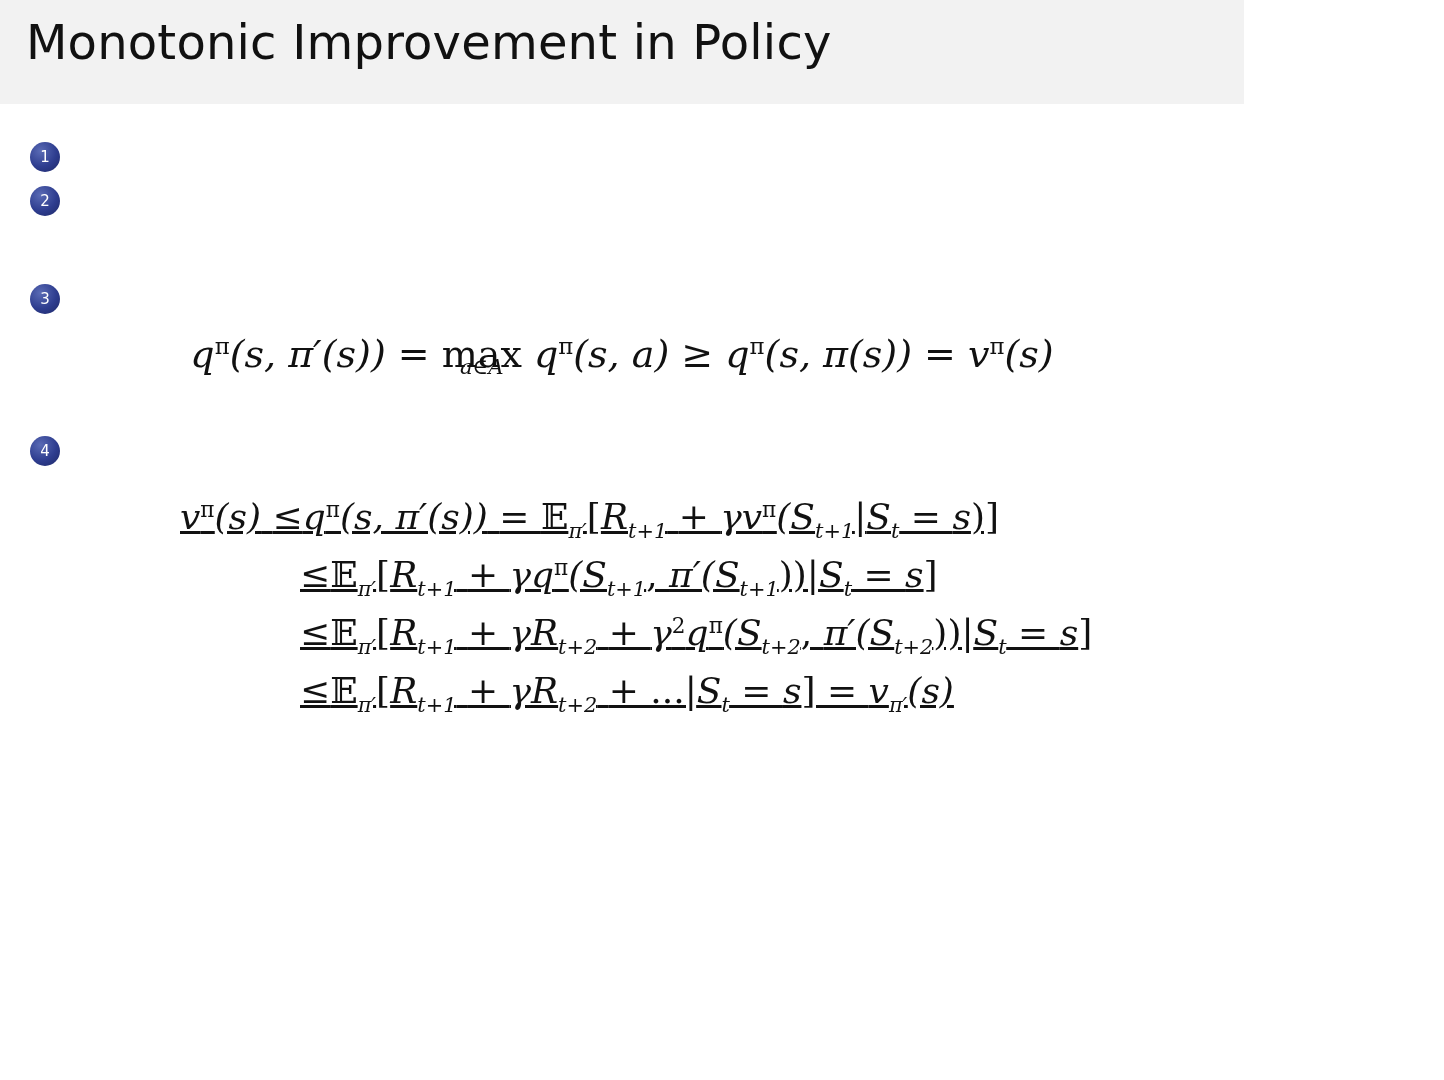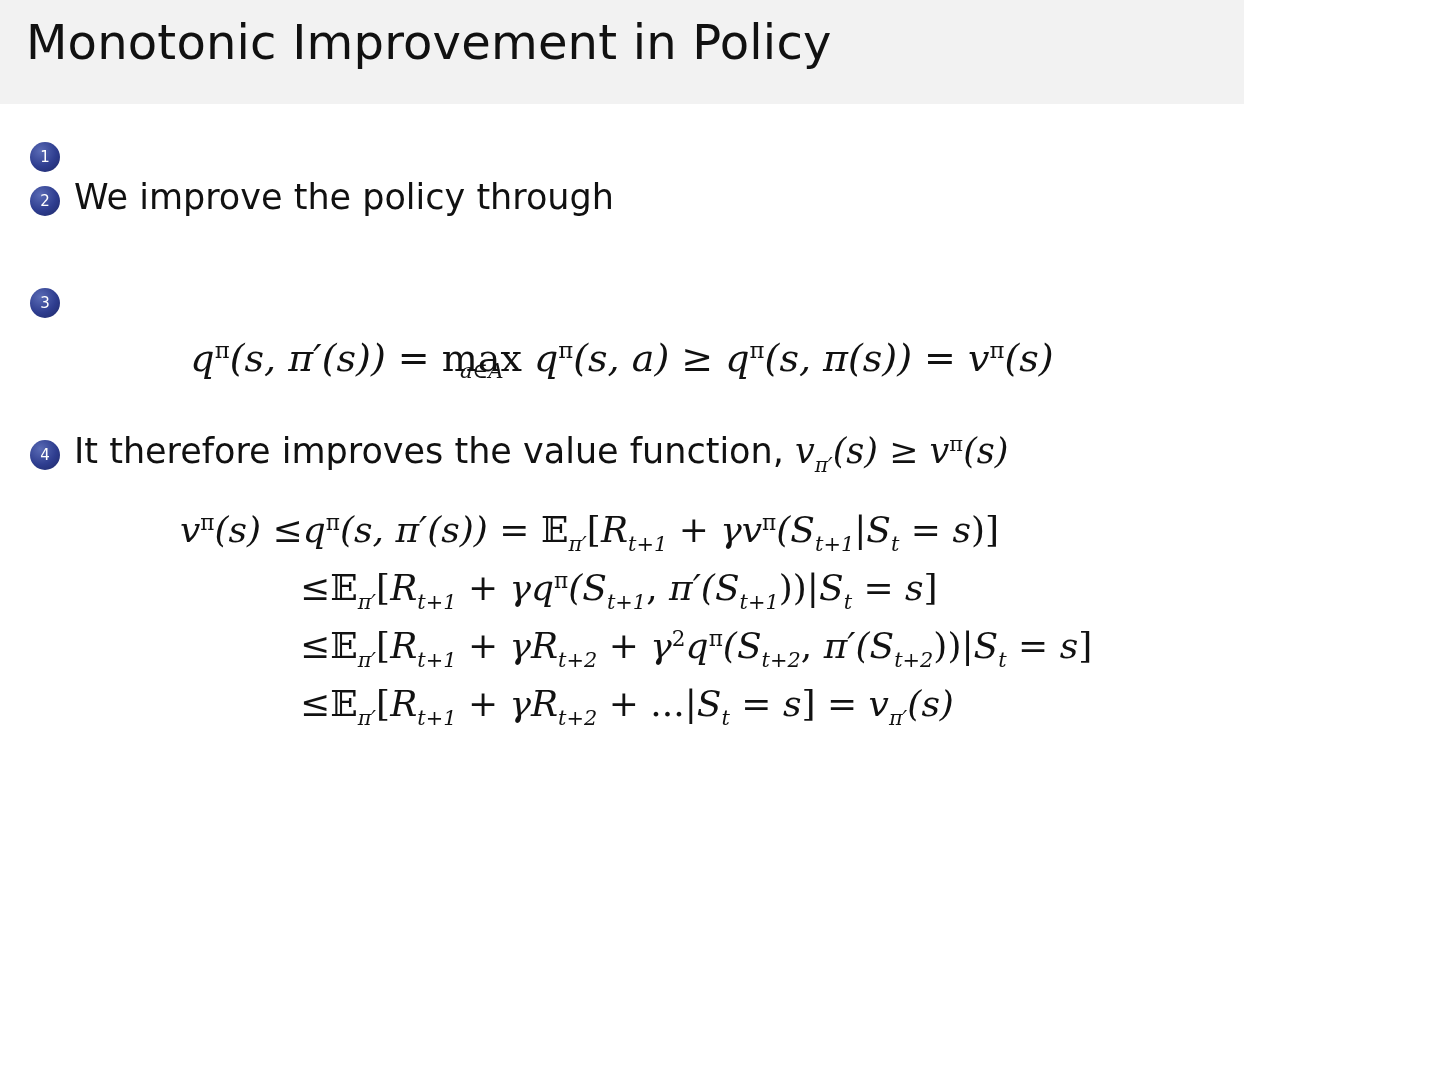--- a/index.html
+++ b/index.html
@@ -108,20 +108,21 @@
     font-size: 0.56em;
     font-style: italic;
     white-space: nowrap;
   }
   .derivation {
     margin-top: 24px;
     font-family: "DejaVu Serif", serif;
     font-size: 36px;
     color: #111111;
     line-height: 1.52;
+    text-decoration: underline;
   }
   .d-row {
     display: block;
     white-space: nowrap;
   }
   .d-row.first {
     padding-left: 150px;
   }
   .d-row.rest {
     padding-left: 270px;
@@ -140,21 +141,20 @@
   </div>
 
   <div class="content">
 
     <div class="item">
       <div class="bullet-num">1</div>
     </div>
 
     <div class="item">
       <div class="bullet-num">2</div>
-      <div class="item-text">We improve the policy through</div>
     </div>
 
 
     <div class="eq-gap-a"></div>
 
     <div class="item">
       <div class="bullet-num">3</div>
     </div>
 
     <div class="eq-block eq2">
@@ -165,23 +165,20 @@
       <span class="upright"> ≥ </span>
       <span class="italic">q</span><span class="sup">π</span><span class="italic">(s, π(s))</span>
       <span class="upright"> = </span>
       <span class="italic">v</span><span class="sup">π</span><span class="italic">(s)</span>
     </div>
 
     <div class="eq-gap-b"></div>
 
     <div class="item">
       <div class="bullet-num">4</div>
-      <div class="item-text">
-        <span>It therefore improves the value function, </span><span class="math">v<span class="sub">π′</span>(s) ≥ v<span class="sup">π</span>(s)</span>
-      </div>
     </div>
 
     <div class="derivation">
       <span class="d-row first">
         <span class="italic">v</span><span class="sup">π</span><span class="italic">(s)</span>
         <span class="upright">≤</span><span class="italic">q</span><span class="sup">π</span><span class="italic">(s, π′(s))</span>
         <span class="upright"> = </span><span class="bb">𝔼</span><span class="sub">π′</span><span class="upright">[</span><span class="italic">R</span><span class="sub">t+1</span>
         <span class="upright"> + </span><span class="italic">γv</span><span class="sup">π</span><span class="italic">(S</span><span class="sub">t+1</span><span class="upright">|</span><span class="italic">S</span><span class="sub">t</span><span class="upright"> = </span><span class="italic">s</span><span class="upright">)]</span>
       </span>
       <span class="d-row rest">

